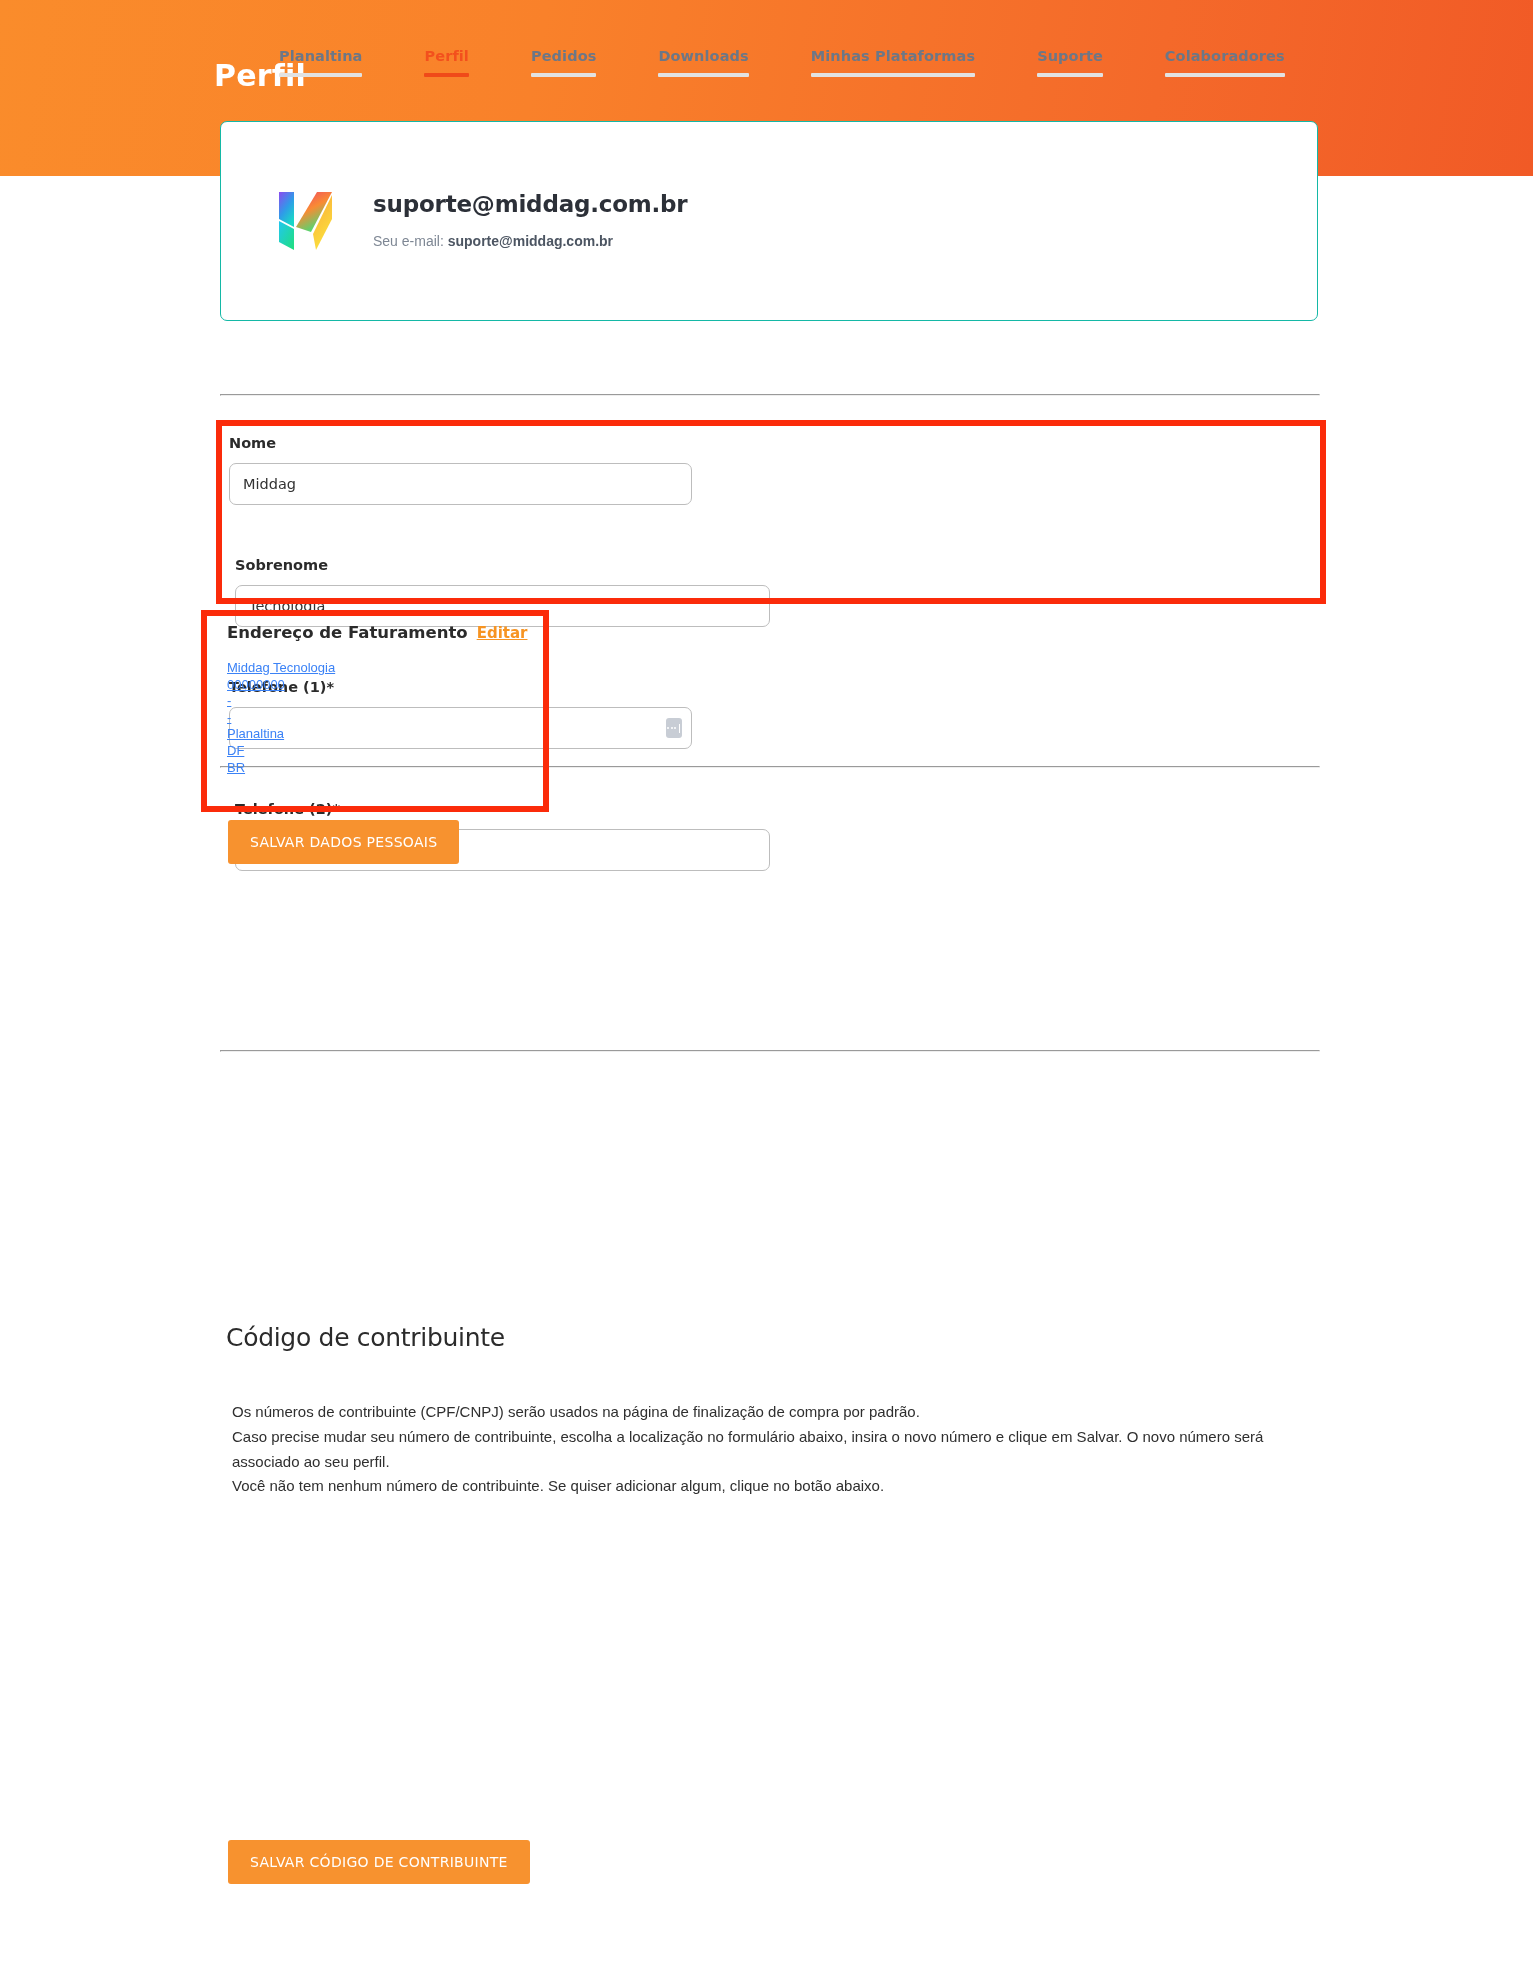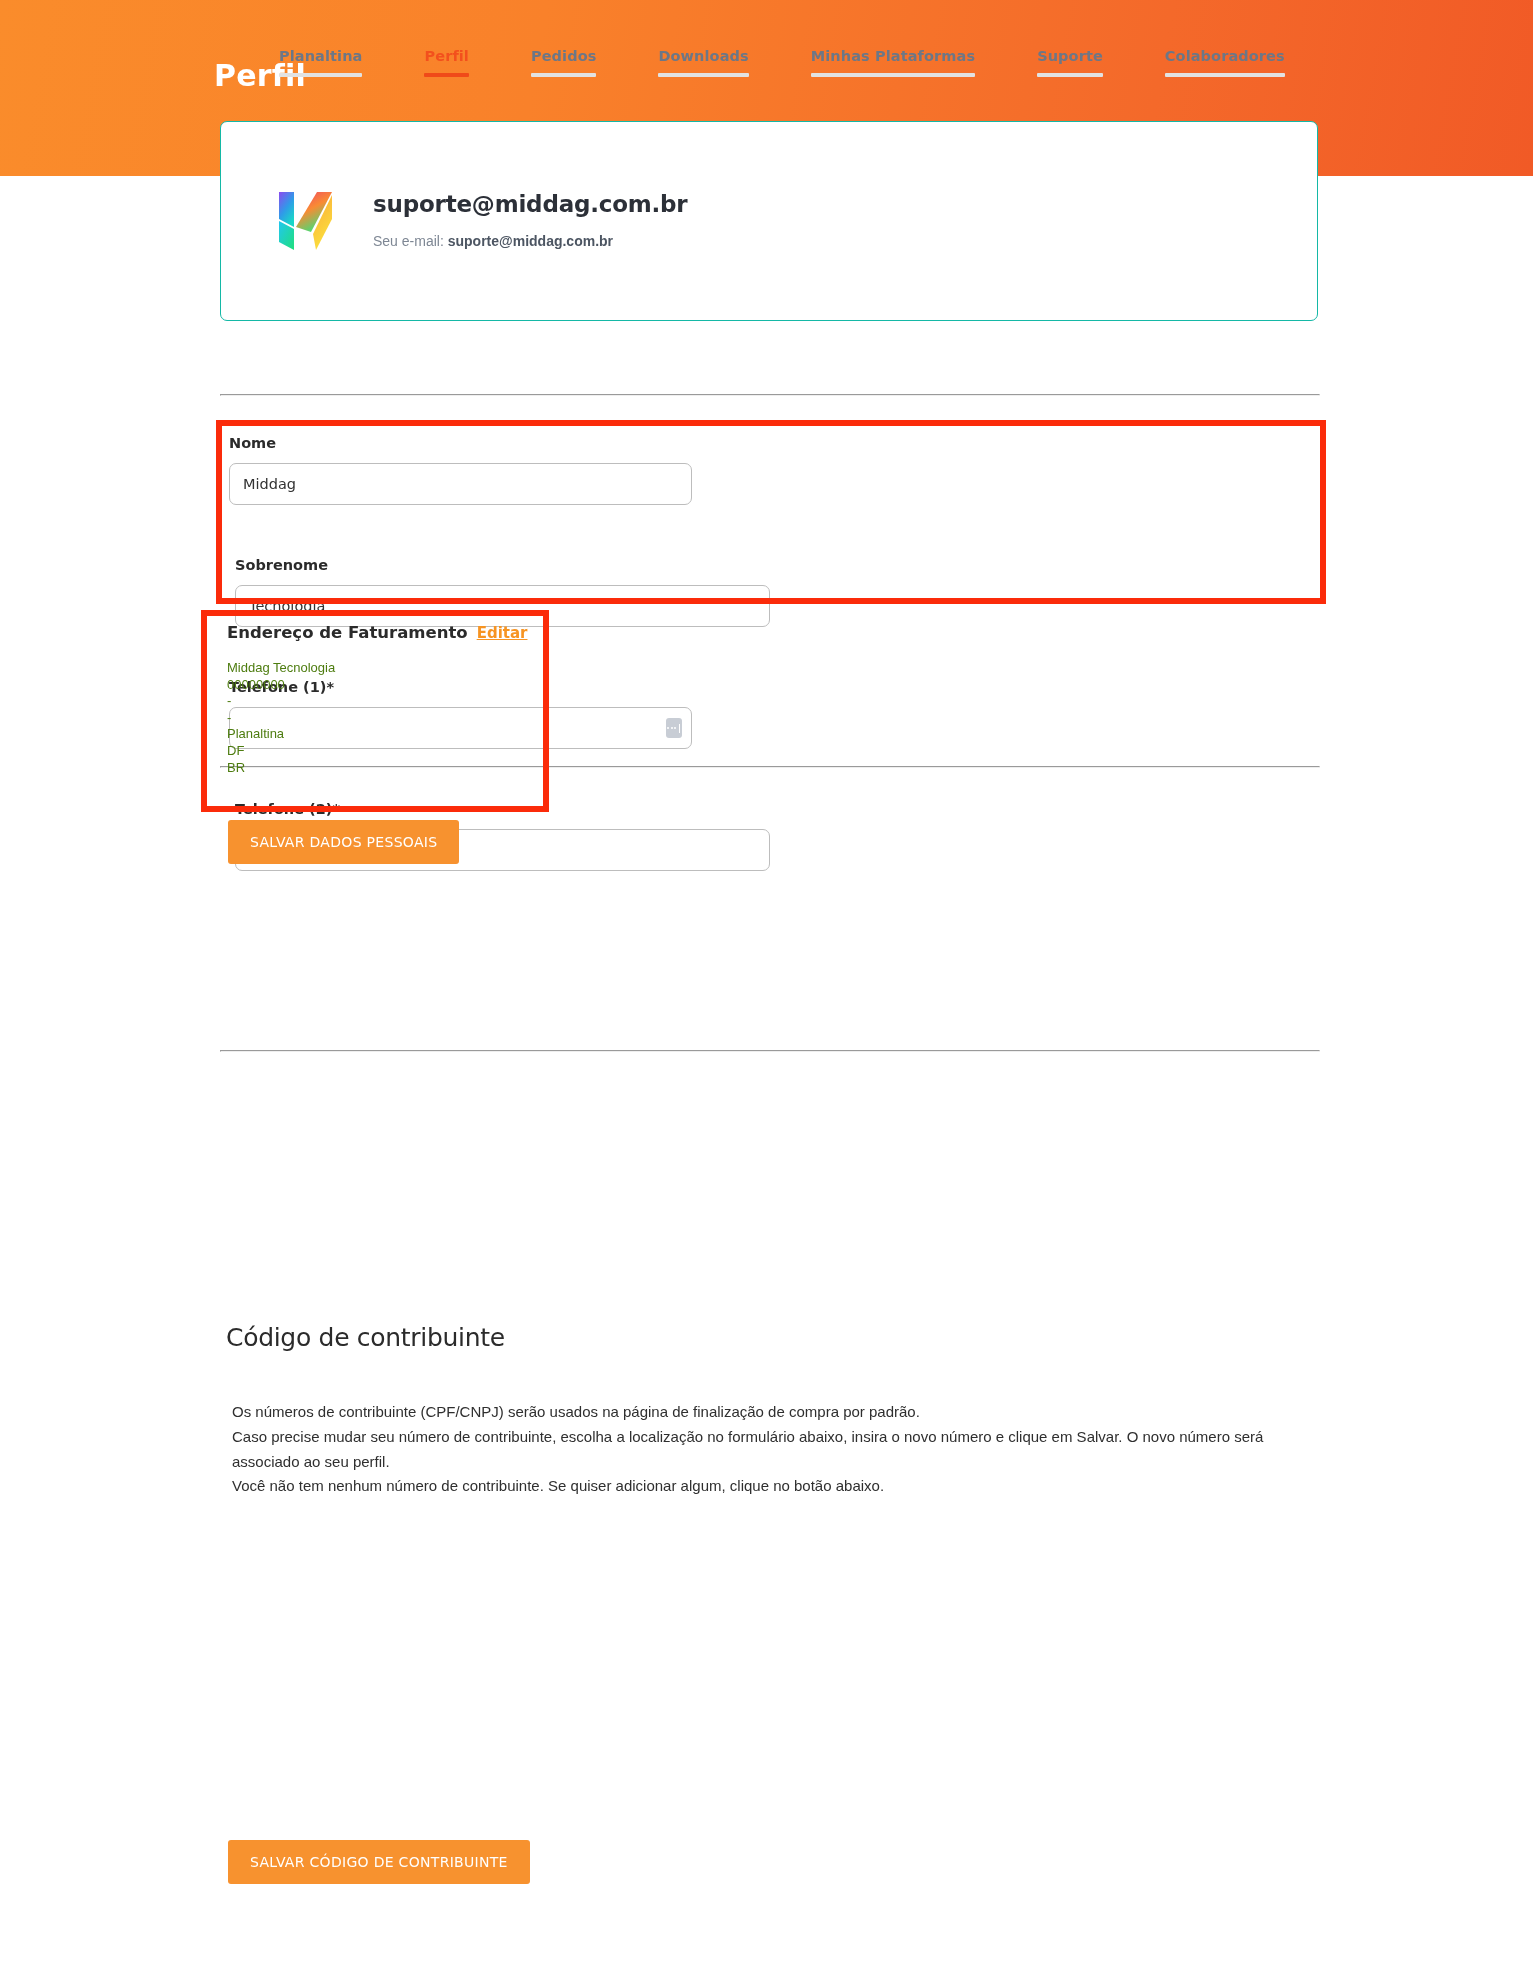--- a/index.html
+++ b/index.html
@@ -238,22 +238,23 @@
     color: #F79422;
     font-size: 15px;
     font-weight: 700;
     text-decoration: underline;
     cursor: pointer;
     margin-left: 9px;
   }
   .address-lines {
     font-family: "Liberation Sans", sans-serif;
     font-size: 13px;
-    color: #4d7c0f;
+    color: #3b82f6;
     line-height: 16.6px;
+    text-decoration: underline;
   }
 
   
   .section-title {
     position: absolute;
     top: 1300px;
     left: 226px;
     font-size: 25px;
     font-weight: 400;
     color: #2b2b2b;

